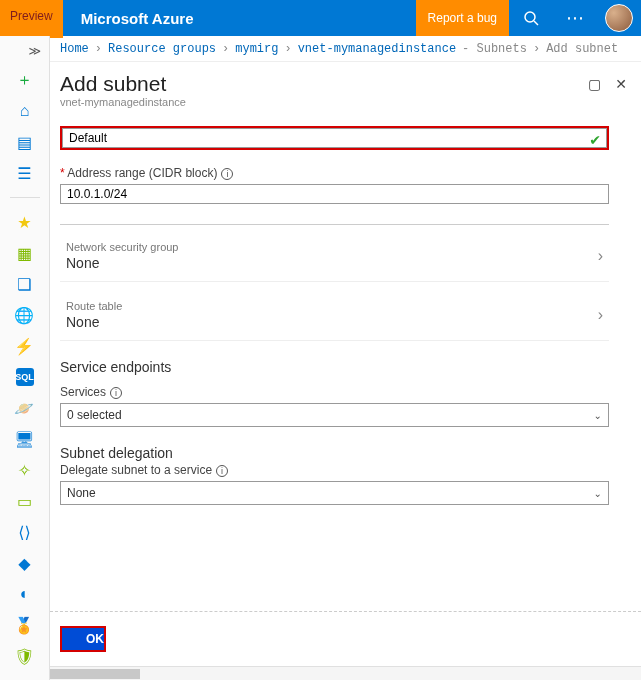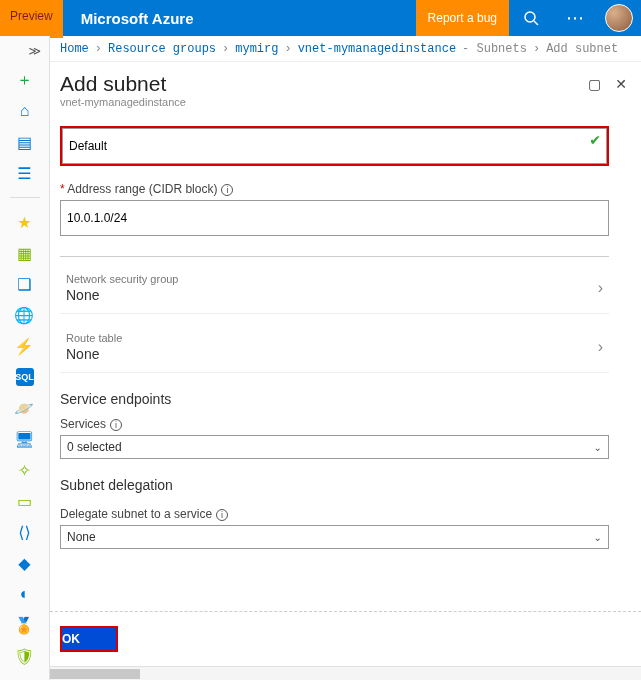--- a/index.html
+++ b/index.html
@@ -25,37 +25,37 @@
   .blade-head { padding:10px 16px 4px 10px; position:relative;}
   .blade-title { font-size:21px; font-weight:400; color:#222;}
   .blade-sub { font-size:11px; color:#888; }
   .blade-ctrl { position:absolute; right:14px; top:14px; display:flex; gap:14px; color:#444; font-size:14px;}
   .blade-ctrl span{cursor:pointer;}
   
   .form { padding:10px 32px 10px 10px; font-size:13px; color:#333; overflow:auto; flex:1;}
   .label { font-size:12px; color:#444; margin-top:10px; }
   .req::before{ content:"* "; color:#d40000; }
   .info-icon{ display:inline-block; width:12px; height:12px; border:1px solid #555; border-radius:50%; font-size:9px; line-height:11px; text-align:center; margin-left:4px; color:#555;}
-  .input { width:100%; height:36px; border:1px solid #999; padding:0 6px; font-size:12px; margin-top:4px;}
+  .input { width:100%; height:20px; border:1px solid #999; padding:0 6px; font-size:12px; margin-top:4px;}
   .name-wrap{ position:relative; border:2px solid #d40000; margin-top:4px;}
   .name-wrap .input{ border:1px solid #999; margin:0; }
   .check{ position:absolute; right:6px; top:4px; color:#2fa52f; font-size:14px;}
   .hint { font-size:11px; color:#555; margin-top:4px;}
   .hr { border:none; border-top:1px solid #ccc; margin:20px 0 12px 0;}
   .picker{ display:flex; align-items:center; justify-content:space-between; padding:4px 6px 10px 6px; border-bottom:1px solid #eee; cursor:pointer; margin-top:4px;}
   .picker .pl{font-size:11px; color:#777;}
   .picker .pv{font-size:14px; color:#333; margin-top:2px;}
   .picker .chev{ color:#888; font-size:16px;}
   .section-head{ font-size:14px; color:#333; margin-top:18px;}
   .select{ width:100%; height:24px; border:1px solid #999; margin-top:4px; display:flex; align-items:center; justify-content:space-between; padding:0 6px; font-size:12px; cursor:pointer;}
   .select .caret{ font-size:10px; color:#555;}
   
   .okbar{ border-top:1px dashed #ccc; padding:14px 10px;}
   .ok-outline{ display:inline-block; border:2px solid #d40000; }
-  .ok-btn{ display:inline-block; background:#004cd6; color:#fff; font-size:12px; font-weight:600; width:54px; text-align:left; padding:4px 0; cursor:pointer;}
+  .ok-btn{ display:inline-block; background:#004cd6; color:#fff; font-size:12px; font-weight:600; width:42px; text-align:right; padding:4px 0; cursor:pointer;}
   
   .hscroll{ height:14px; border-top:1px solid #e0e0e0; background:#f5f5f5; position:relative;}
   .hscroll .thumb{ position:absolute; left:0; top:2px; height:10px; width:90px; background:#c8c8c8;}
 </style>
 </head>
 <body>
 
 <div class="topbar">
   <div class="preview">Preview</div>
   <div class="brand">Microsoft Azure</div>
@@ -151,21 +151,21 @@
       <div class="section-head">Service endpoints</div>
       <div class="label" style="margin-top:10px;">
         <span>Services</span><span class="info-icon">i</span>
       </div>
       <div class="select">
         <span>0 selected</span>
         <span class="caret">⌄</span>
       </div>
 
       <div class="section-head">Subnet delegation</div>
-      <div class="label" style="margin-top:14px;">
+      <div class="label" style="margin-top:2px;">
         <span>Delegate subnet to a service</span><span class="info-icon">i</span>
       </div>
       <div class="select">
         <span>None</span>
         <span class="caret">⌄</span>
       </div>
     </div>
 
     <div class="okbar">
       <span class="ok-outline">

